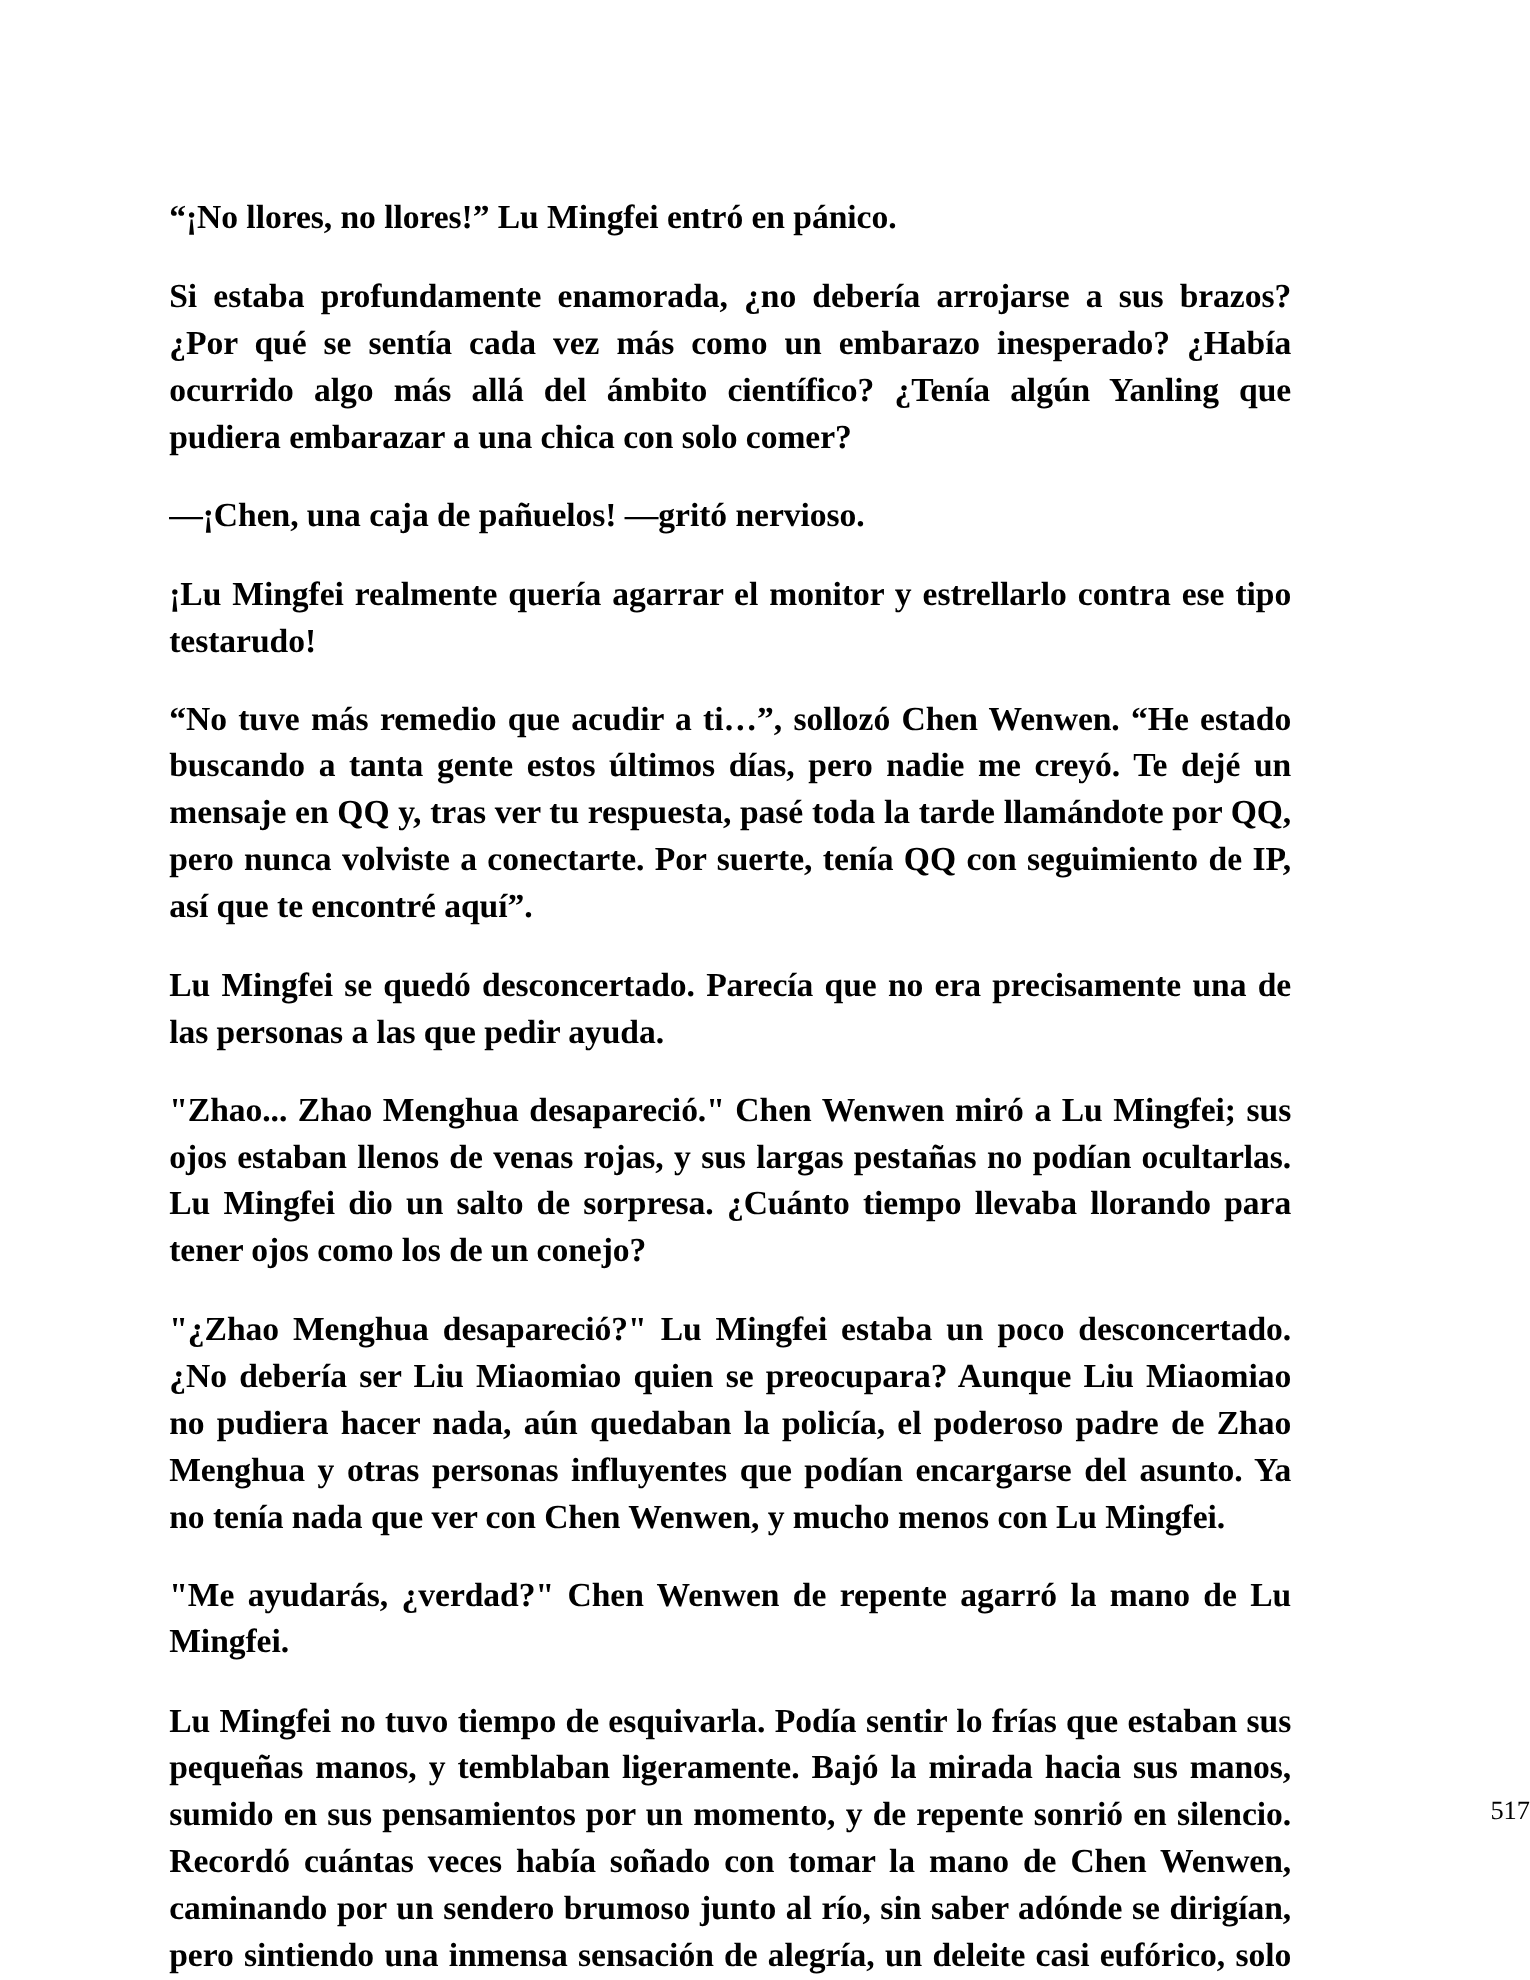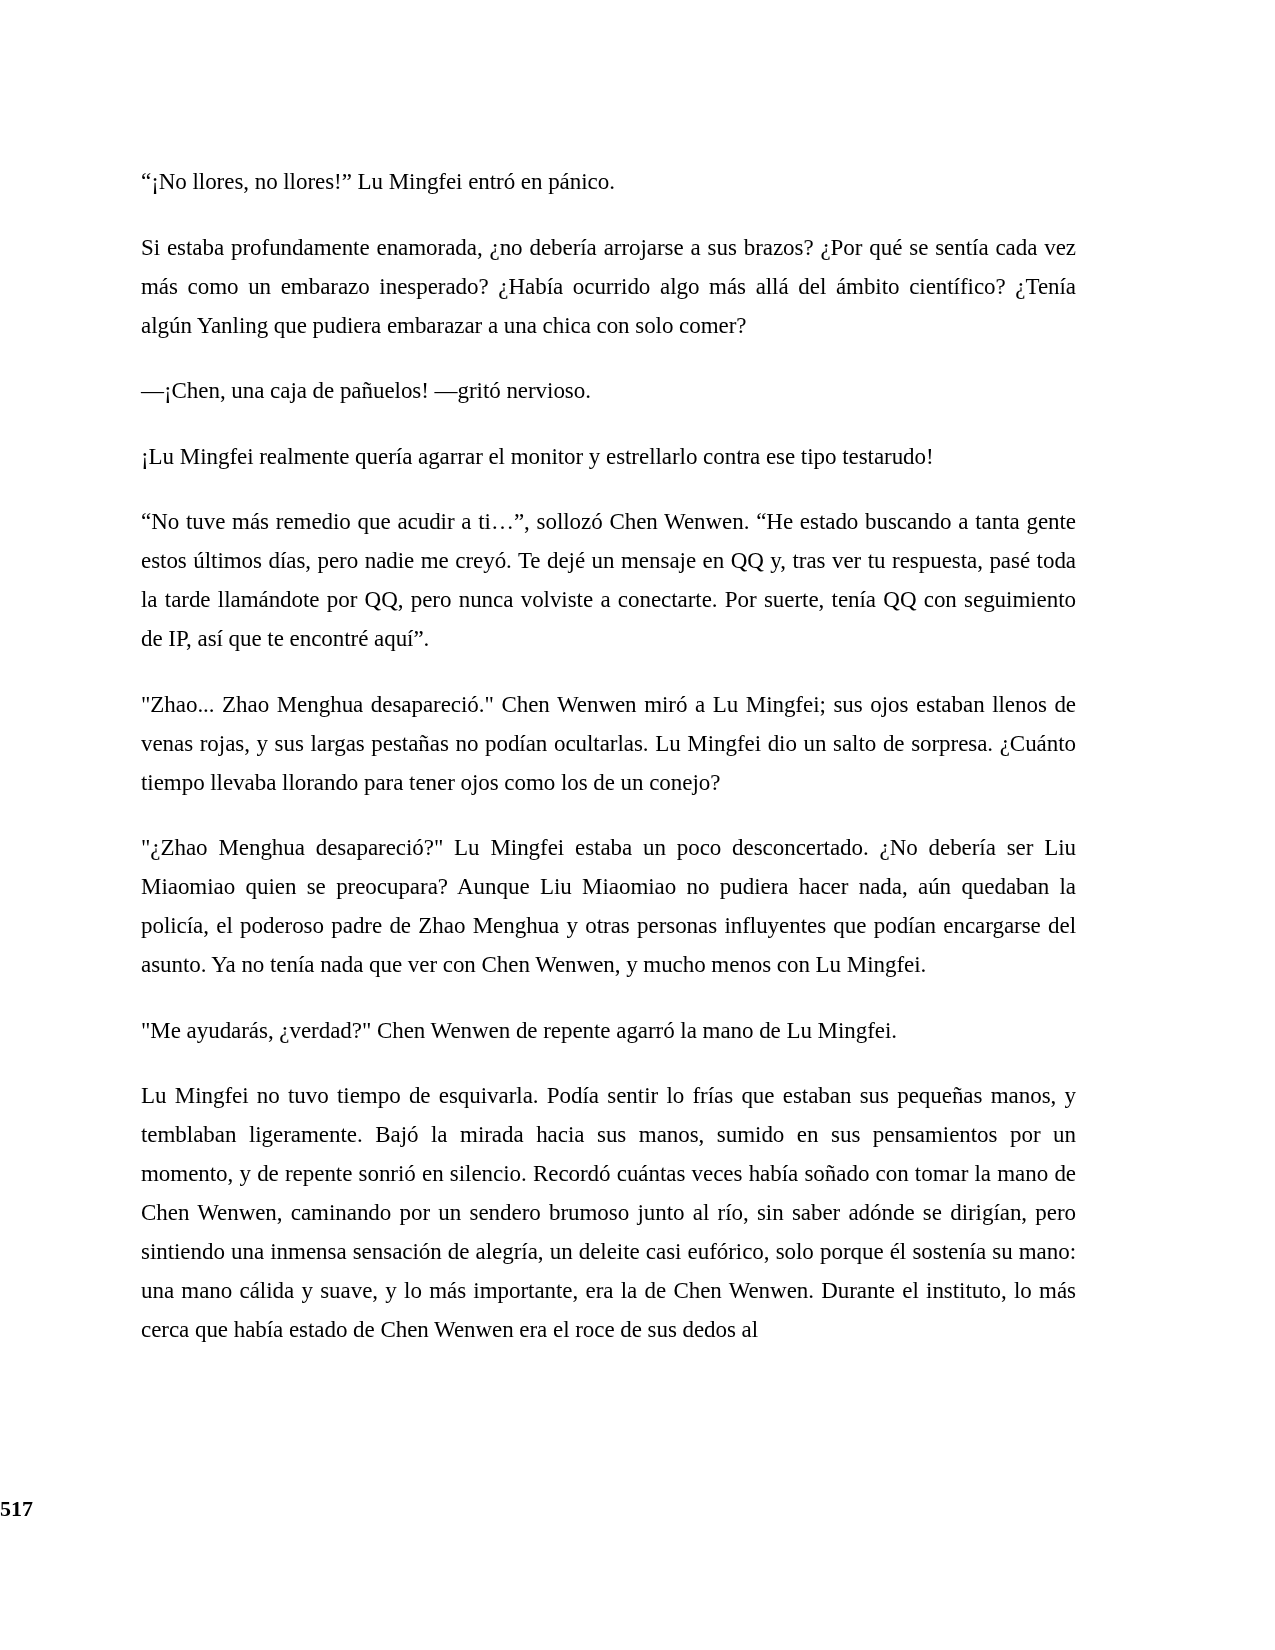--- a/index.html
+++ b/index.html
@@ -20,59 +20,60 @@
     overflow: hidden;
   }
   .text-column {
     position: absolute;
     left: 141px;
     top: 162px;
     width: 935px;
   }
   .para {
     margin: 0 0 26.5px 0;
-    font-size: 23px;
+    font-size: 28px;
     line-height: 39px;
     text-align: justify;
     text-justify: inter-word;
     letter-spacing: -0.05px;
     word-spacing: 0px;
     hyphens: none;
+    font-weight: bold;
     -webkit-hyphens: none;
   }
   .para:last-child {
     margin-bottom: 0;
   }
   
   .para.continued {
     text-align: justify;
   }
   .page-number {
     position: absolute;
     left: 0;
     right: 0;
     top: 1495px;
-    text-align: left;
+    text-align: right;
     font-size: 22px;
     line-height: 28px;
     font-family: "Liberation Serif", "DejaVu Serif", serif;
-    font-weight: bold;
   }
 </style>
 </head>
 <body>
 
 <div class="page">
 
   <div class="text-column">
     <p class="para">“¡No llores, no llores!” Lu Mingfei entró en pánico.</p>
     <p class="para">Si estaba profundamente enamorada, ¿no debería arrojarse a sus brazos? ¿Por qué se sentía cada vez más como un embarazo inesperado? ¿Había ocurrido algo más allá del ámbito científico? ¿Tenía algún Yanling que pudiera embarazar a una chica con solo comer?</p>
     <p class="para">—¡Chen, una caja de pañuelos! —gritó nervioso.</p>
     <p class="para">¡Lu Mingfei realmente quería agarrar el monitor y estrellarlo contra ese tipo testarudo!</p>
     <p class="para">“No tuve más remedio que acudir a ti…”, sollozó Chen Wenwen. “He estado buscando a tanta gente estos últimos días, pero nadie me creyó. Te dejé un mensaje en QQ y, tras ver tu respuesta, pasé toda la tarde llamándote por QQ, pero nunca volviste a conectarte. Por suerte, tenía QQ con seguimiento de IP, así que te encontré aquí”.</p>
+    <p class="para">Lu Mingfei se quedó desconcertado. Parecía que no era precisamente una de las personas a las que pedir ayuda.</p>
     <p class="para">"Zhao... Zhao Menghua desapareció." Chen Wenwen miró a Lu Mingfei; sus ojos estaban llenos de venas rojas, y sus largas pestañas no podían ocultarlas. Lu Mingfei dio un salto de sorpresa. ¿Cuánto tiempo llevaba llorando para tener ojos como los de un conejo?</p>
     <p class="para">"¿Zhao Menghua desapareció?" Lu Mingfei estaba un poco desconcertado. ¿No debería ser Liu Miaomiao quien se preocupara? Aunque Liu Miaomiao no pudiera hacer nada, aún quedaban la policía, el poderoso padre de Zhao Menghua y otras personas influyentes que podían encargarse del asunto. Ya no tenía nada que ver con Chen Wenwen, y mucho menos con Lu Mingfei.</p>
     <p class="para">"Me ayudarás, ¿verdad?" Chen Wenwen de repente agarró la mano de Lu Mingfei.</p>
     <p class="para continued">Lu Mingfei no tuvo tiempo de esquivarla. Podía sentir lo frías que estaban sus pequeñas manos, y temblaban ligeramente. Bajó la mirada hacia sus manos, sumido en sus pensamientos por un momento, y de repente sonrió en silencio. Recordó cuántas veces había soñado con tomar la mano de Chen Wenwen, caminando por un sendero brumoso junto al río, sin saber adónde se dirigían, pero sintiendo una inmensa sensación de alegría, un deleite casi eufórico, solo porque él sostenía su mano: una mano cálida y suave, y lo más importante, era la de Chen Wenwen. Durante el instituto, lo más cerca que había estado de Chen Wenwen era el roce de sus dedos al</p>
   </div>
 
   <div class="page-number">517</div>
 
 </div>
 

